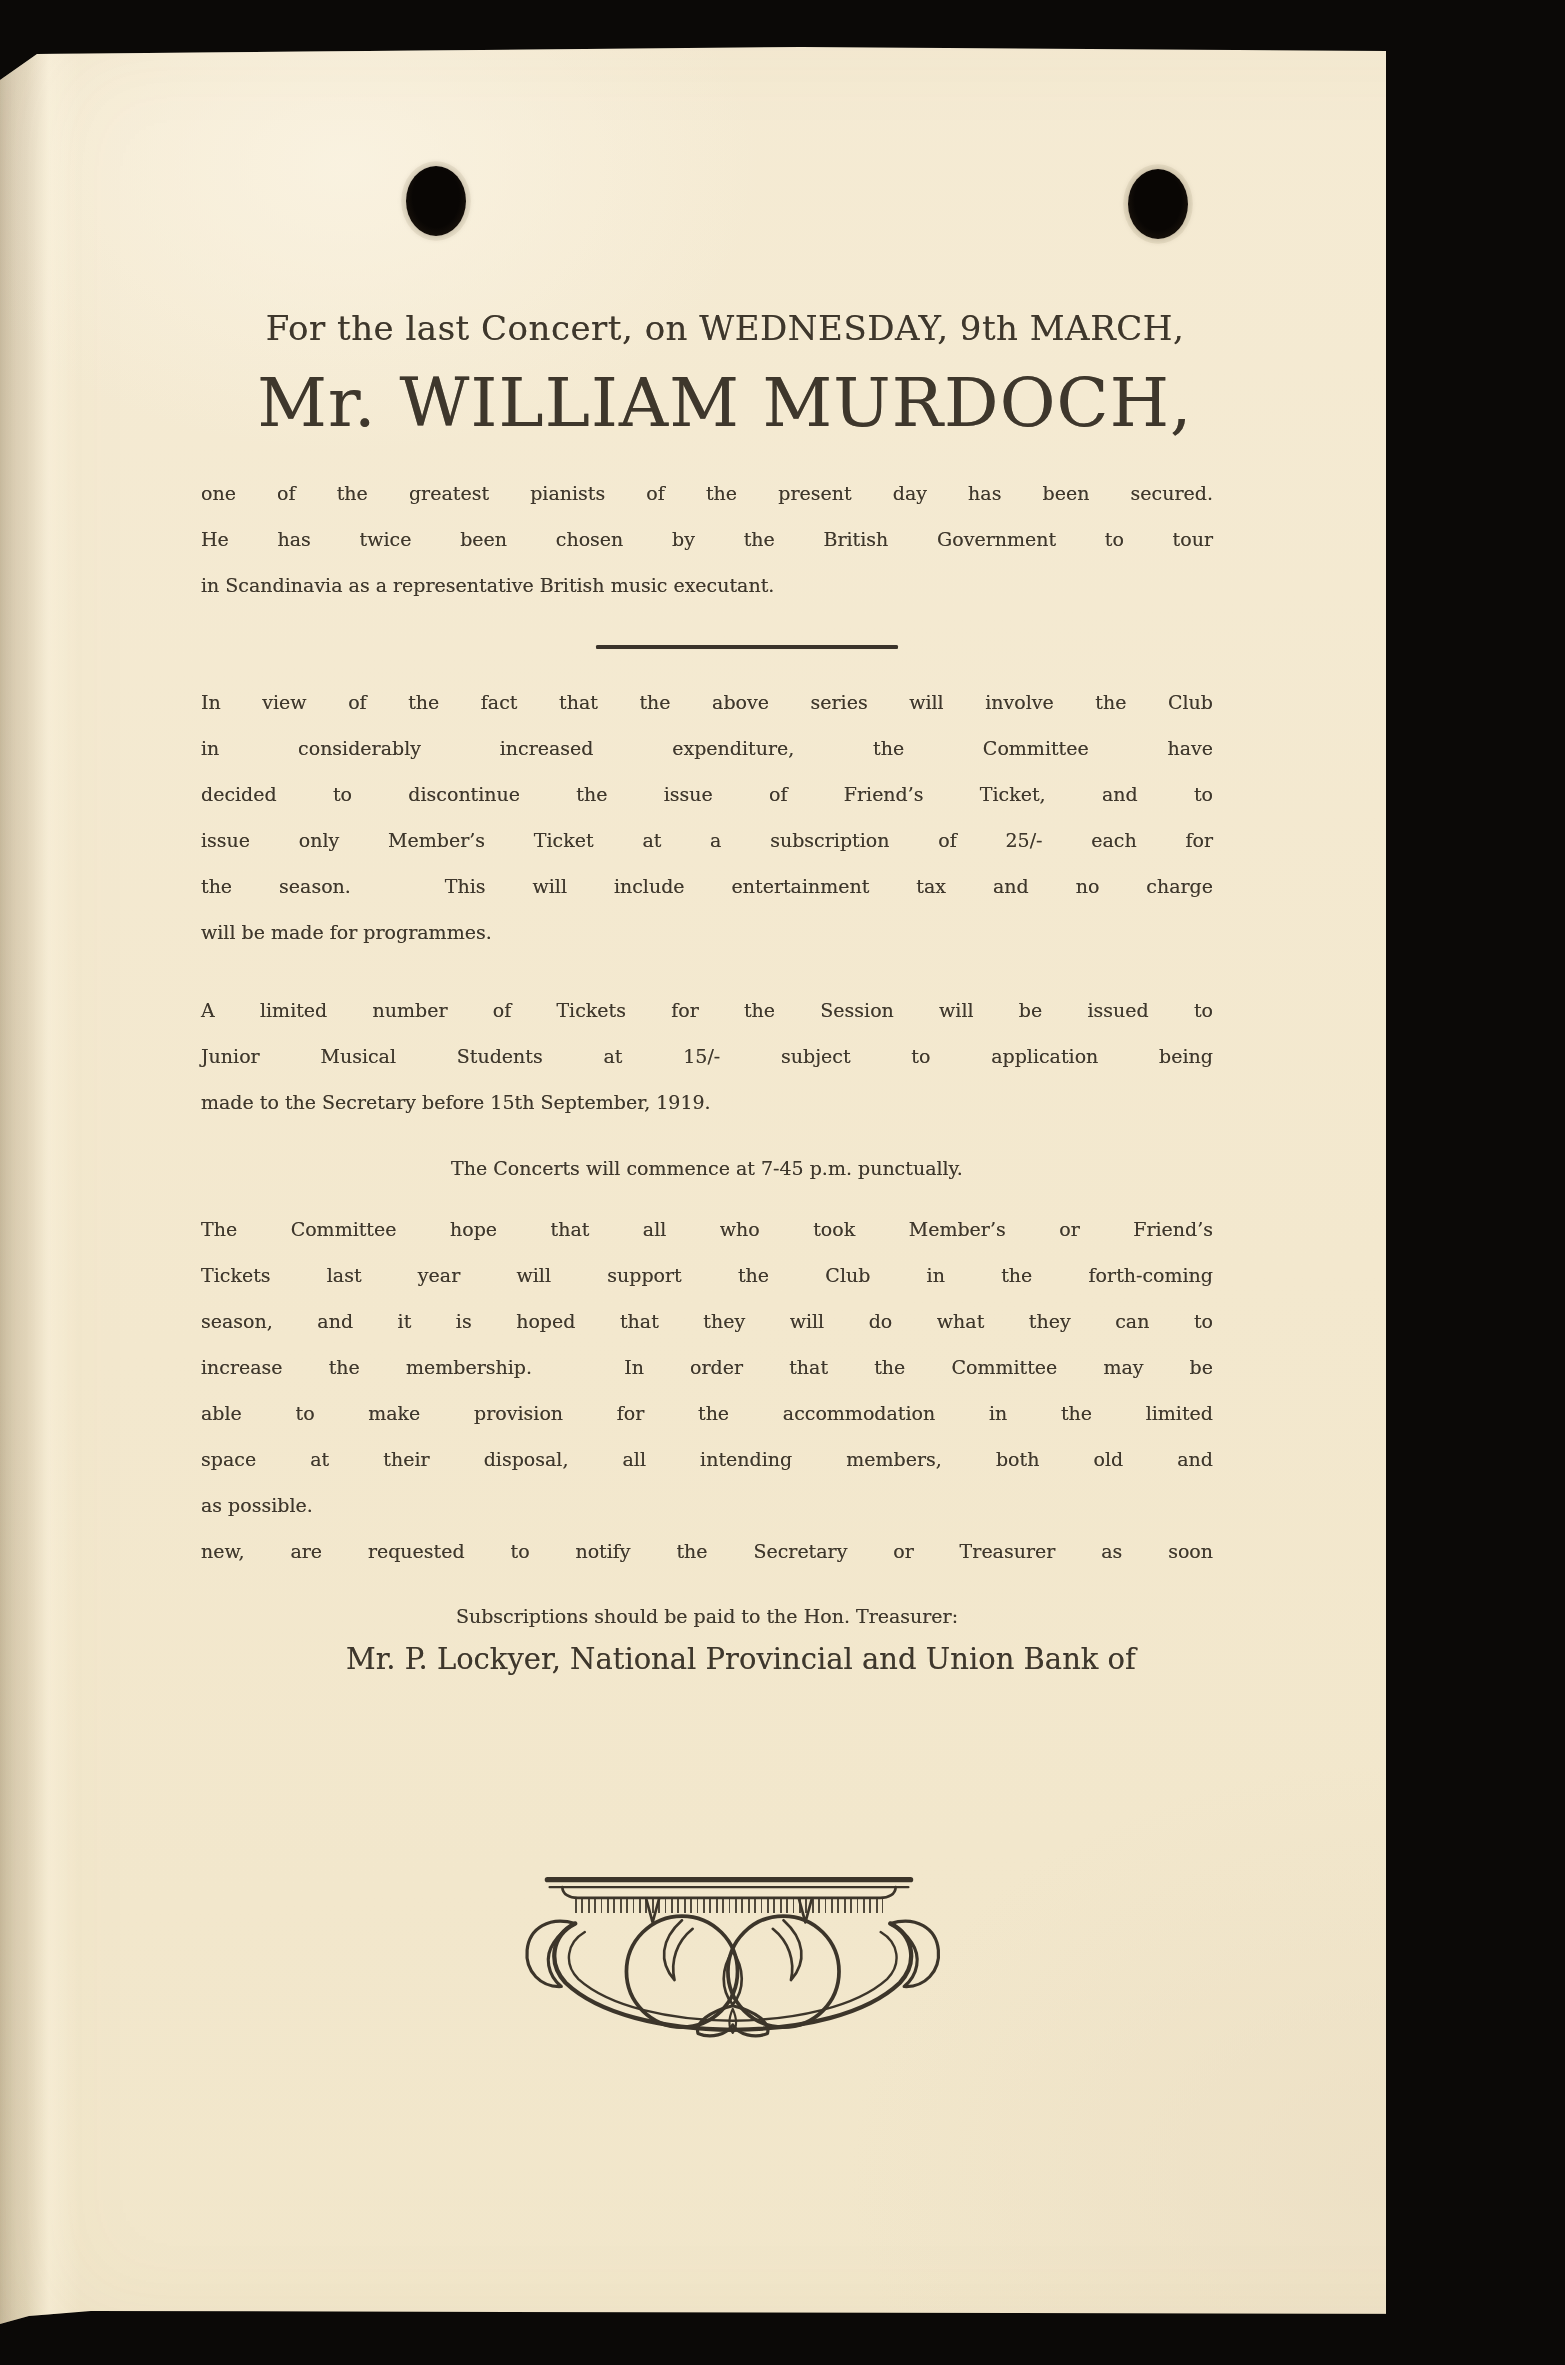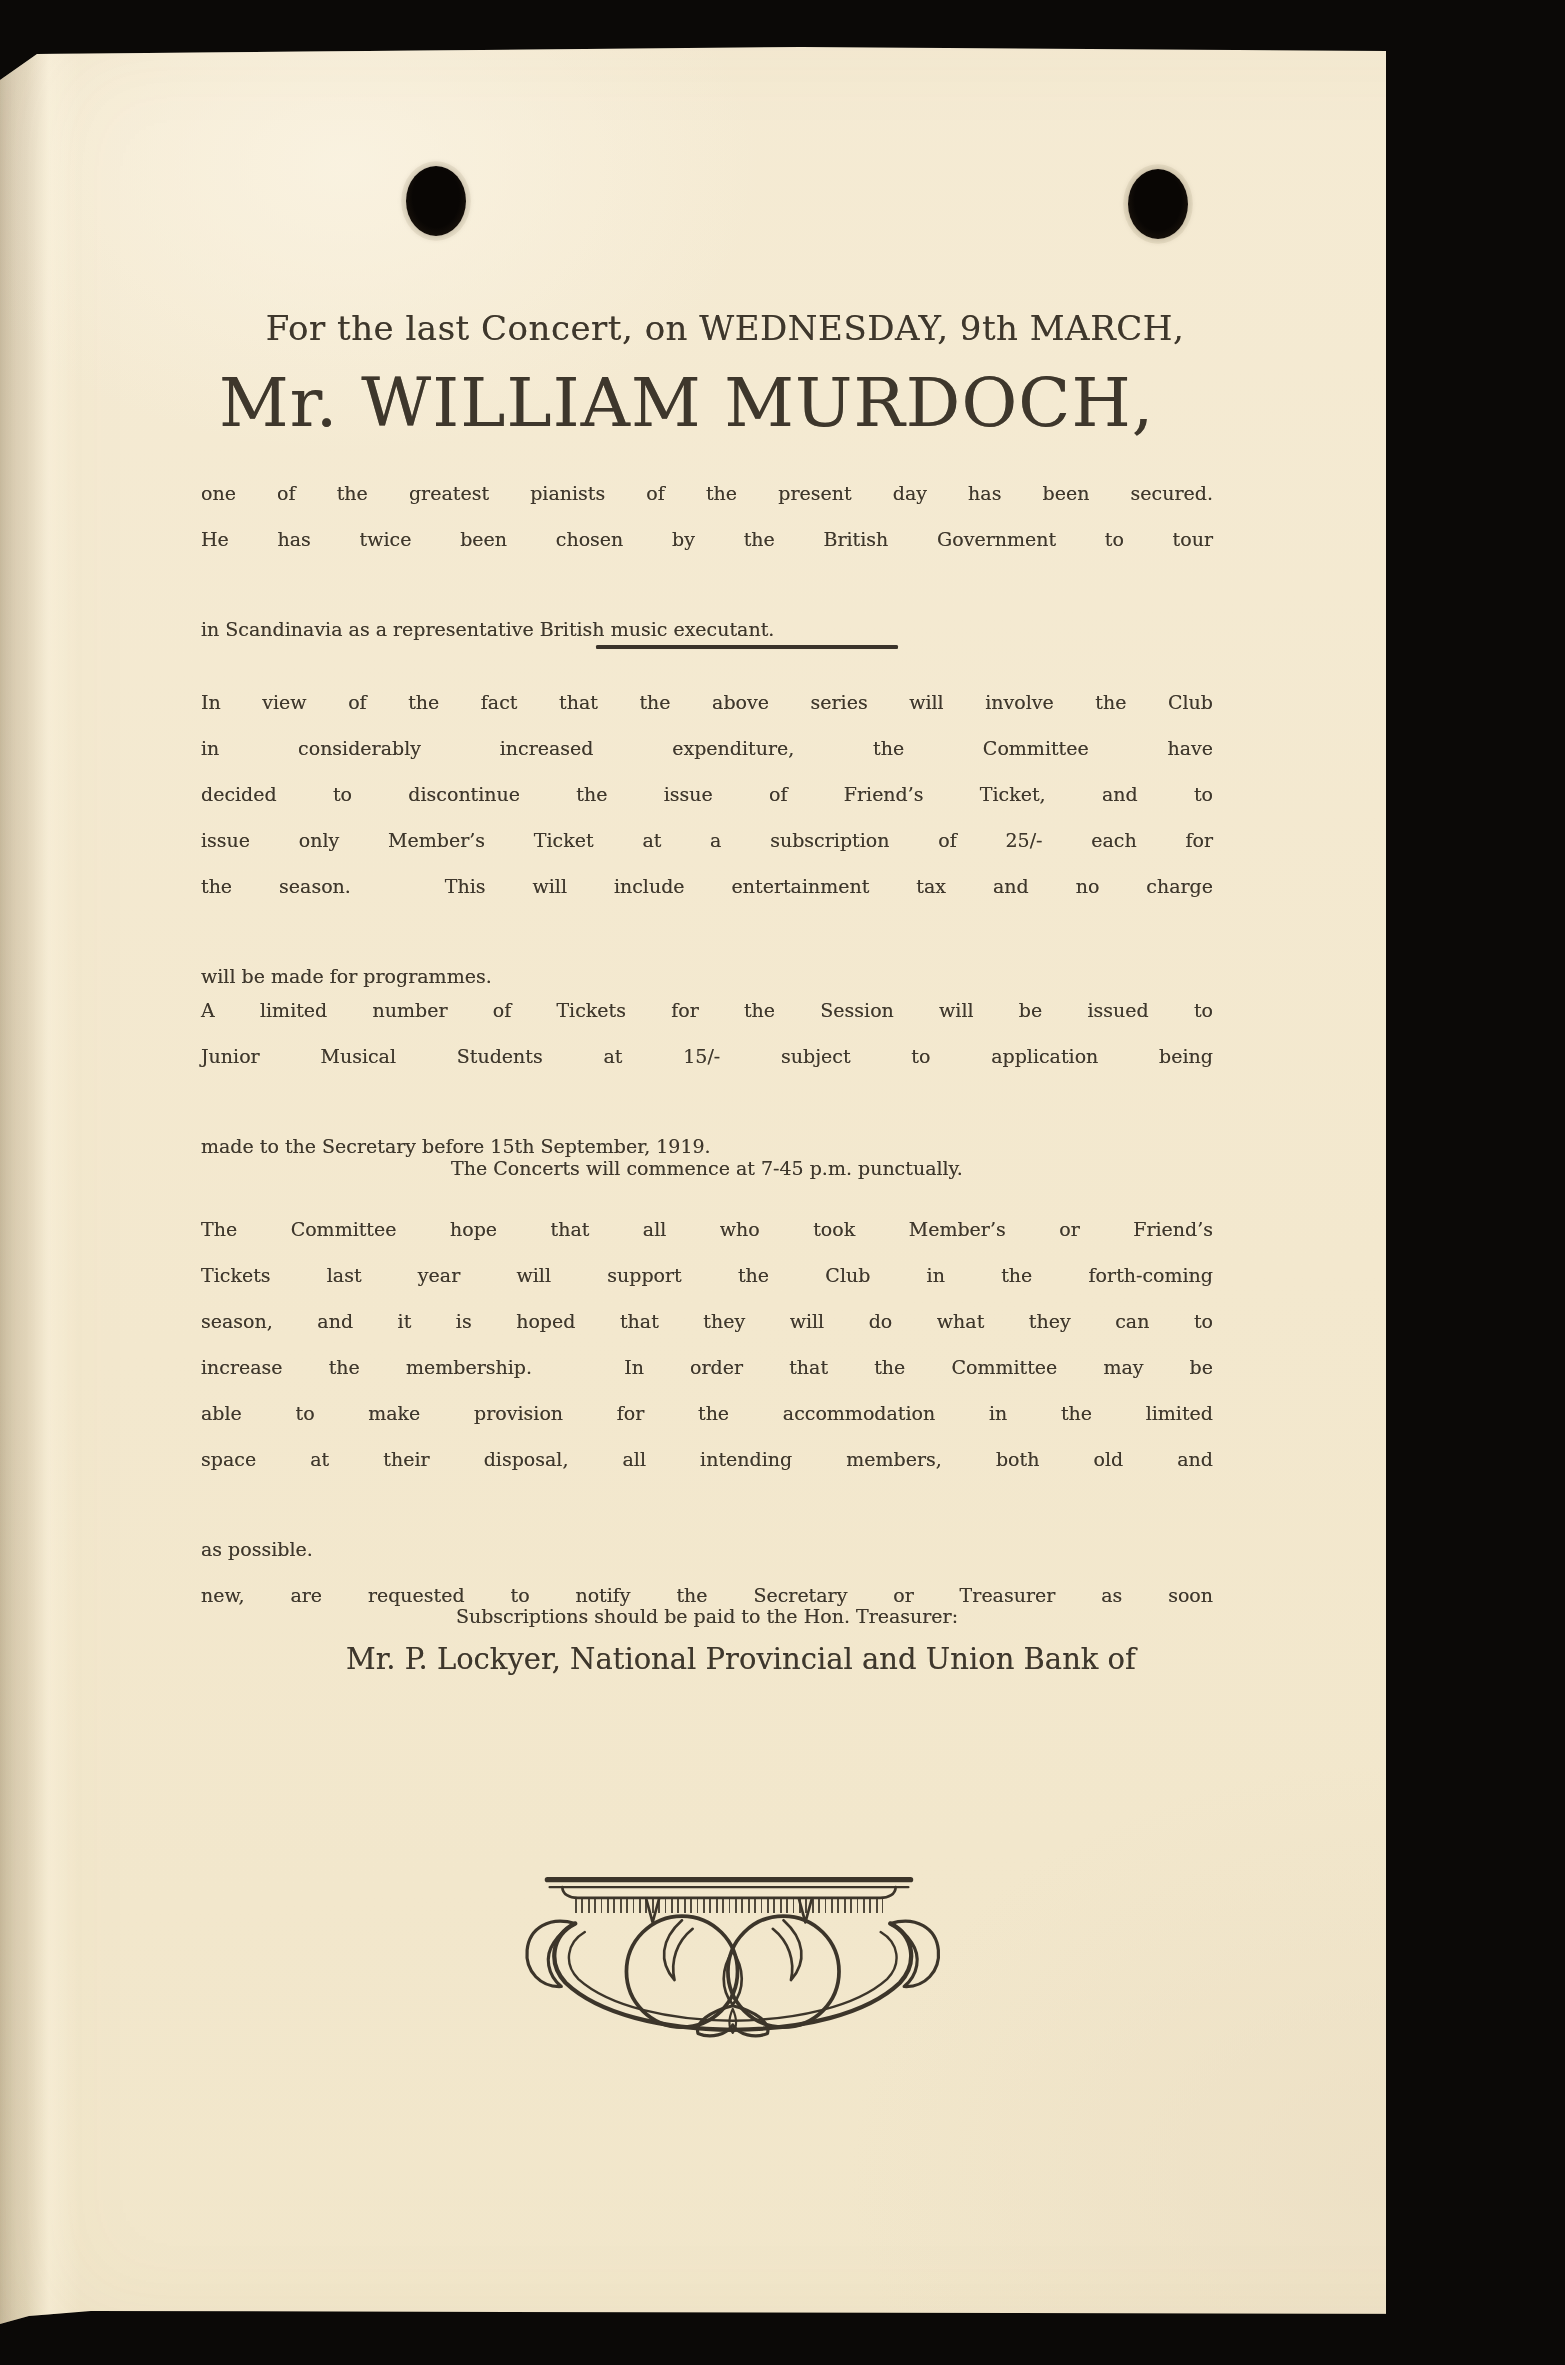--- a/index.html
+++ b/index.html
@@ -37,25 +37,25 @@
   .hole-left{left:406px;top:166px;width:60px;height:70px;}
   .hole-right{left:1128px;top:169px;width:60px;height:70px;}
 
   .ink{color:#3e372c;text-shadow:0 0 0.5px rgba(62,55,44,.55);}
   .h1{
     position:absolute;left:219px;width:1012px;top:309px;
     font-size:34px;line-height:38px;text-align:center;letter-spacing:0.5px;
   }
   .h2{
     position:absolute;left:219px;width:1012px;top:366px;
-    font-size:68px;line-height:73px;letter-spacing:1.1px;
+    font-size:68px;line-height:73px;text-align:center;letter-spacing:1.1px;
   }
   .para{position:absolute;left:201px;width:1012px;font-size:19px;line-height:46px;}
   .tline{text-align:justify;text-align-last:justify;white-space:pre-wrap;}
-  .tline-last{text-align-last:left;margin-top:44px;}
+  .tline-last{text-align-last:left;}
   .oneline{text-align:center;white-space:pre-wrap;}
   #para-intro{top:470px;}
   #para-expenditure{top:679px;}
   #para-students{top:987px;}
   #line-concerts{top:1145px;}
   #para-committee{top:1206px;}
   #line-subscriptions{top:1593px;}
   .bank{
     position:absolute;left:346px;width:886px;top:1633px;
     font-size:29px;line-height:52px;

